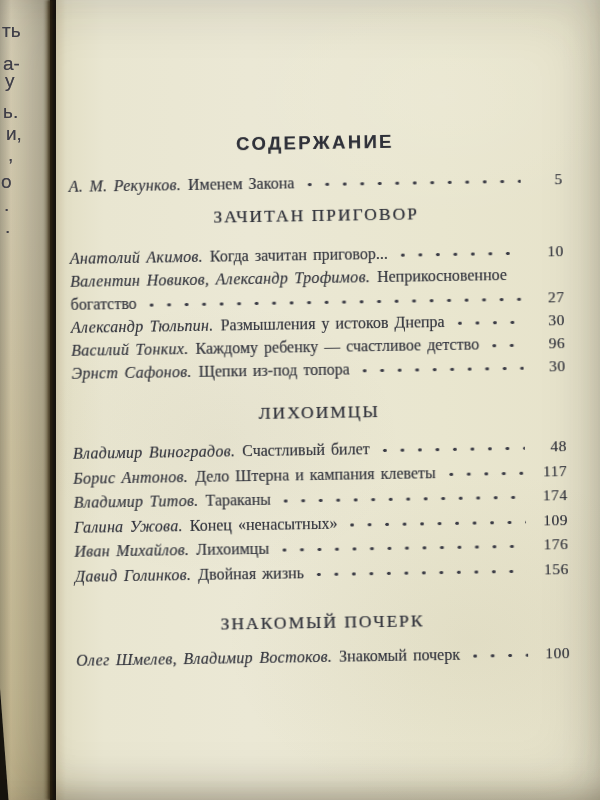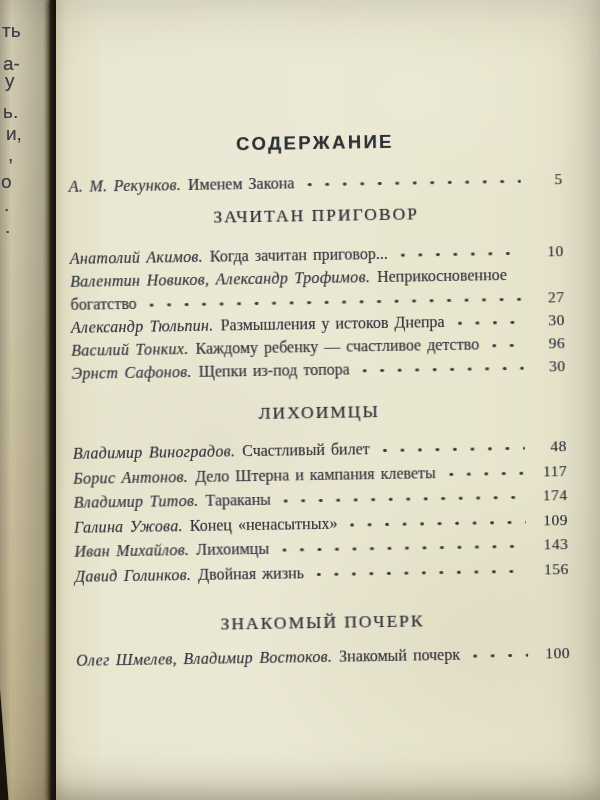--- a/index.html
+++ b/index.html
@@ -219,21 +219,21 @@
           </span>
           <span class="leader"></span>
           <span class="pnum">109</span>
         </div>
 
         <div class="entry">
           <span>
             <span class="authors">Иван Михайлов.</span><span>Лихоимцы</span>
           </span>
           <span class="leader"></span>
-          <span class="pnum">143</span>
+          <span class="pnum">176</span>
         </div>
 
         <div class="entry">
           <span>
             <span class="authors">Давид Голинков.</span><span>Двойная жизнь</span>
           </span>
           <span class="leader"></span>
           <span class="pnum">156</span>
         </div>
       </div>

